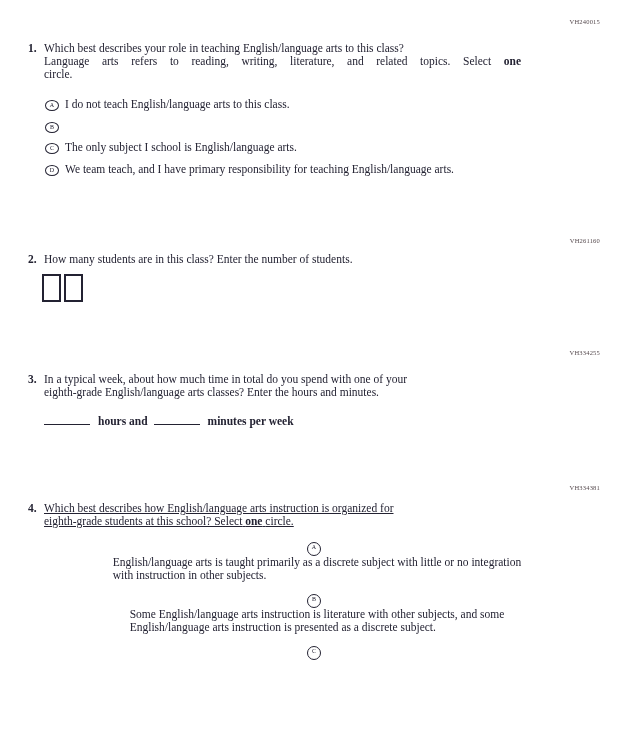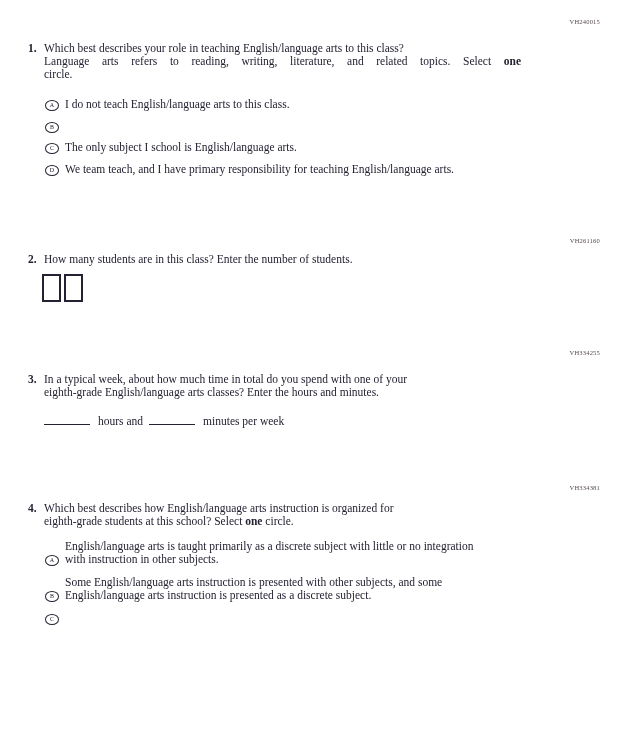--- a/index.html
+++ b/index.html
@@ -26,34 +26,34 @@
     letter-spacing:0.2px;
   }
   .qblock{position:absolute;left:28px;}
   .qrow{display:flex;}
   .qnum{
     font-weight:bold;
     width:16px;
     flex:0 0 16px;
   }
   .qtext{width:480px;}
-  .qtext-wide{width:545px;}
+  .qtext-wide{width:545px;text-decoration:underline;}
   .jline{
     text-align:justify;
     text-align-last:justify;
     width:477px;
   }
   .b{font-weight:bold;}
   .opts{margin-top:17px;margin-left:17px;}
   .opt{
     display:flex;
-    align-items:flex-end;
+    align-items:center;
     margin-bottom:8.5px;
   }
-  .opt-4{margin-bottom:10px;}
+  .opt-4{margin-bottom:10px;flex-direction:column;}
   .bubble{
     flex:0 0 12px;
     display:inline-block;
     width:12px;height:9px;
     border:1px solid var(--ink);
     border-radius:50%;
     font-size:6px;
     line-height:9px;
     text-align:center;
     margin-top:2px;
@@ -62,21 +62,21 @@
   }
   .opt-text{max-width:528px;}
   .digit-boxes{margin-top:8px;margin-left:14px;}
   .digit-box{
     display:inline-block;
     width:15px;height:24px;
     border:2px solid var(--ink);
     margin-right:3px;
     vertical-align:top;
   }
-  .fill-line{margin-top:14px;margin-left:16px;}
+  .fill-line{margin-top:14px;margin-left:16px;font-weight:bold;}
   .blank{
     display:inline-block;
     width:46px;
     border-bottom:1px solid var(--ink);
     height:11px;
     margin-right:8px;
   }
   .blank2{margin-left:6px;}
 </style>
 </head>
@@ -149,21 +149,21 @@
         <div><span>eighth-grade students at this school? Select</span> <span class="b">one</span> <span>circle.</span></div>
       </div>
     </div>
     <div class="opts" style="margin-top:12px;">
       <div class="opt opt-4">
         <span class="bubble">A</span>
         <span class="opt-text"><span>English/language arts is taught primarily as a discrete subject with little or no integration</span><br><span>with instruction in other subjects.</span></span>
       </div>
       <div class="opt opt-4">
         <span class="bubble">B</span>
-        <span class="opt-text"><span>Some English/language arts instruction is presented with other subjects, and some</span><br><span>English/language arts instruction is presented as a discrete subject.</span></span>
+        <span class="opt-text"><span>Some English/language arts instruction is literature with other subjects, and some</span><br><span>English/language arts instruction is presented as a discrete subject.</span></span>
       </div>
       <div class="opt opt-4">
         <span class="bubble">C</span>
       </div>
     </div>
   </div>
 
 </div>
 
 </body></html>

